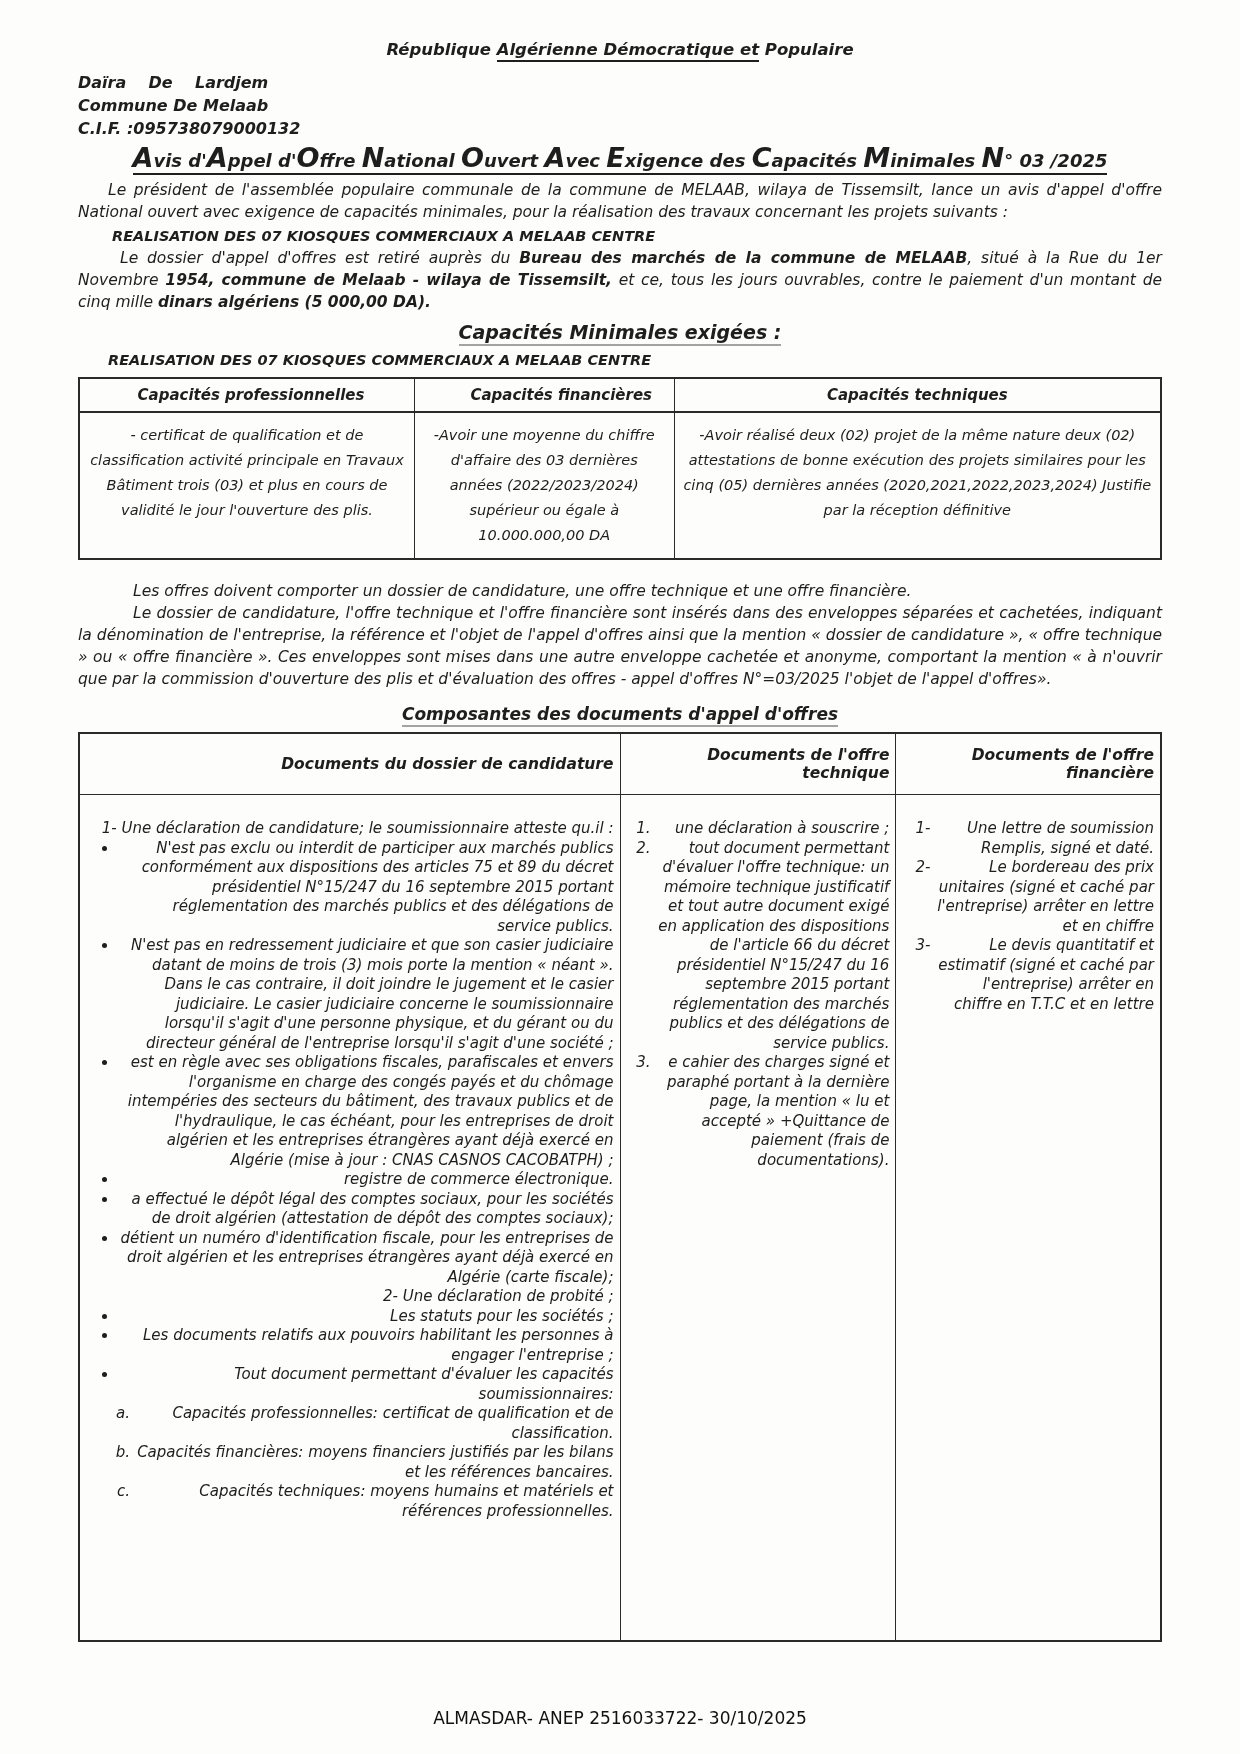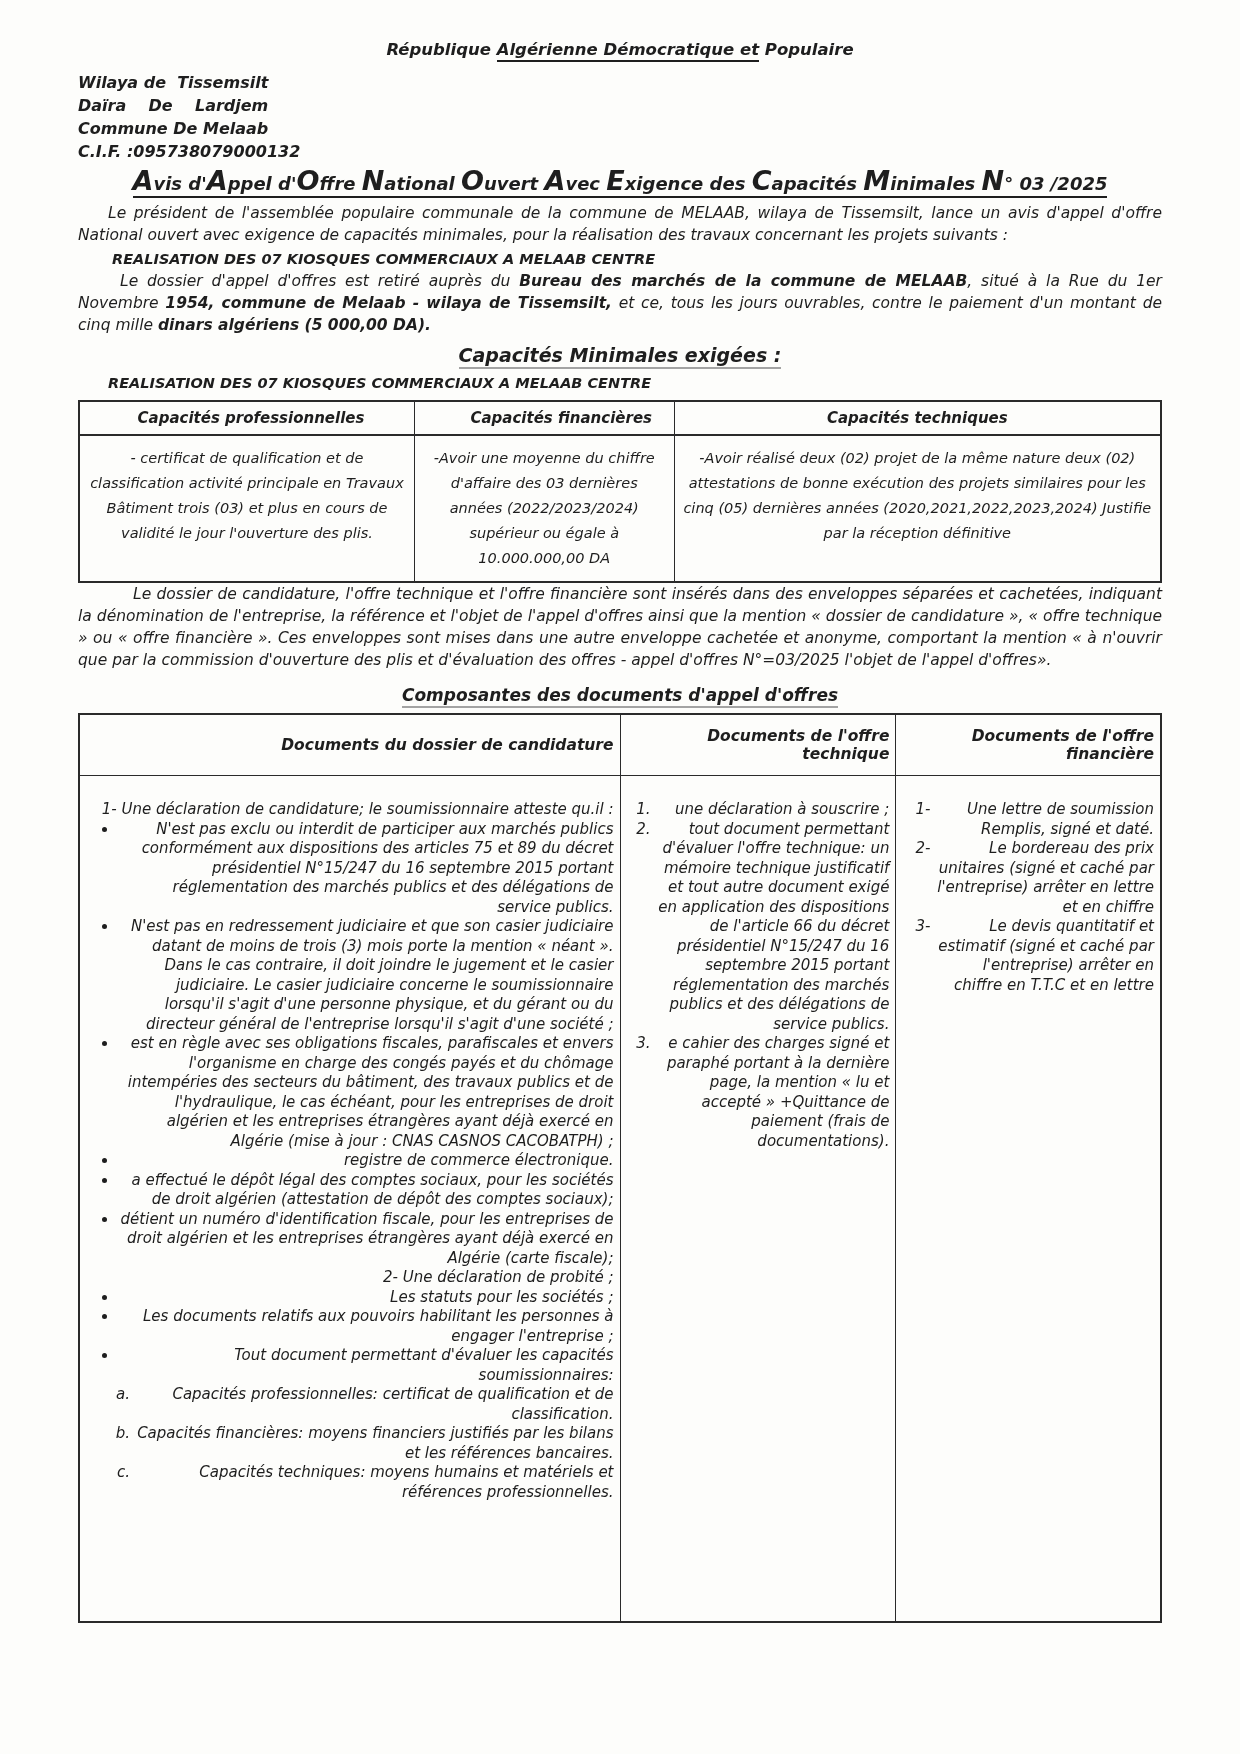--- a/index.html
+++ b/index.html
@@ -82,21 +82,20 @@
   }
 </style>
 </head>
 <body>
 
 <div class="page">
 
   <p class="republic"><span>République </span><span class="u">Algérienne Démocratique et</span><span> Populaire</span></p>
 
   <div class="sender">
-    <div>Wilaya de  Tissemsilt</div>
     <div>Daïra    De    Lardjem</div>
     <div>Commune De Melaab</div>
     <div>C.I.F. :095738079000132</div>
   </div>
 
   <p class="title"><span class="inner"><span class="bigcap">A</span>vis d'<span class="bigcap">A</span>ppel d'<span class="bigcap">O</span>ffre <span class="bigcap">N</span>ational <span class="bigcap">O</span>uvert <span class="bigcap">A</span>vec <span class="bigcap">E</span>xigence des <span class="bigcap">C</span>apacités <span class="bigcap">M</span>inimales  <span class="bigcap">N</span>° 03 /2025</span></p>
 
   <p class="para indent1">Le président de l'assemblée populaire communale de la commune de MELAAB, wilaya de Tissemsilt, lance un avis d'appel d'offre National ouvert avec exigence de capacités minimales, pour la réalisation des travaux concernant les  projets suivants :</p>
 
   <p class="project">REALISATION DES 07 KIOSQUES COMMERCIAUX A MELAAB CENTRE</p>
@@ -117,20 +116,21 @@
     </thead>
     <tbody>
       <tr>
         <td>- certificat de qualification et de classification activité principale en  Travaux Bâtiment  trois (03) et plus en cours de validité le jour l'ouverture des plis.</td>
         <td>-Avoir une moyenne du chiffre d'affaire des 03 dernières années (2022/2023/2024)  supérieur ou égale  à 10.000.000,00 DA</td>
         <td>-Avoir réalisé deux (02) projet de la même nature  deux (02) attestations de bonne exécution des projets similaires pour les cinq (05) dernières  années (2020,2021,2022,2023,2024)   Justifie par la réception définitive</td>
       </tr>
     </tbody>
   </table>
 
+  <p class="para indent3 offers">Les offres doivent comporter un dossier de candidature, une offre technique et une offre financière.</p>
   <p class="para indent3">Le dossier de candidature, l'offre technique et l'offre financière sont insérés dans des enveloppes séparées et cachetées, indiquant la dénomination de l'entreprise, la référence et l'objet de l'appel d'offres ainsi que la mention « dossier de candidature », « offre technique » ou « offre financière ». Ces enveloppes sont mises dans une autre enveloppe cachetée et anonyme, comportant la mention « à n'ouvrir que par la commission d'ouverture des plis et d'évaluation des offres - appel d'offres N°=03/2025 l'objet de l'appel d'offres».</p>
 
   <p class="section-heading small"><span class="inner">Composantes des documents d'appel d'offres</span></p>
 
   <table class="doc-table">
     <thead>
       <tr>
         <th class="c1">Documents du dossier de candidature</th>
         <th class="c2">Documents  de l'offre technique</th>
         <th class="c3">Documents  de l'offre financière</th>
@@ -196,14 +196,15 @@
           <div class="hang">
               <span class="lbl">3-</span>
               <span class="txt">Le devis quantitatif et estimatif (signé et caché par l'entreprise) arrêter en chiffre en T.T.C et  en lettre</span>
             </div>
         </td>
 
       </tr>
     </tbody>
   </table>
 
+  <div class="footer">ALMASDAR- ANEP 2516033722- 30/10/2025</div>
 
 </div>
 
 </body></html>

